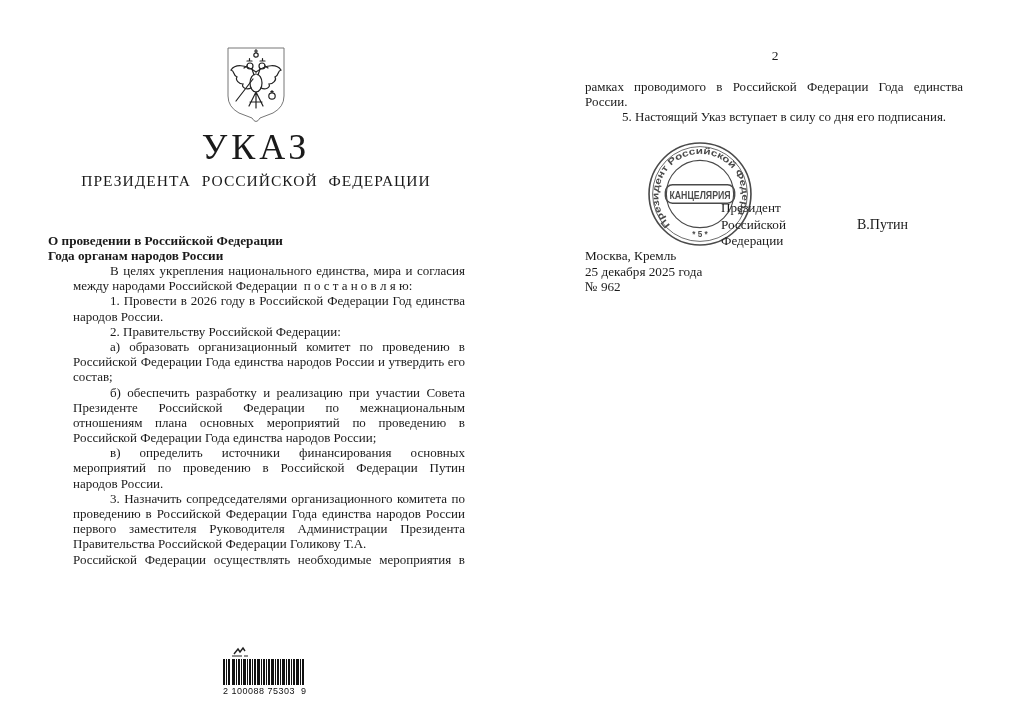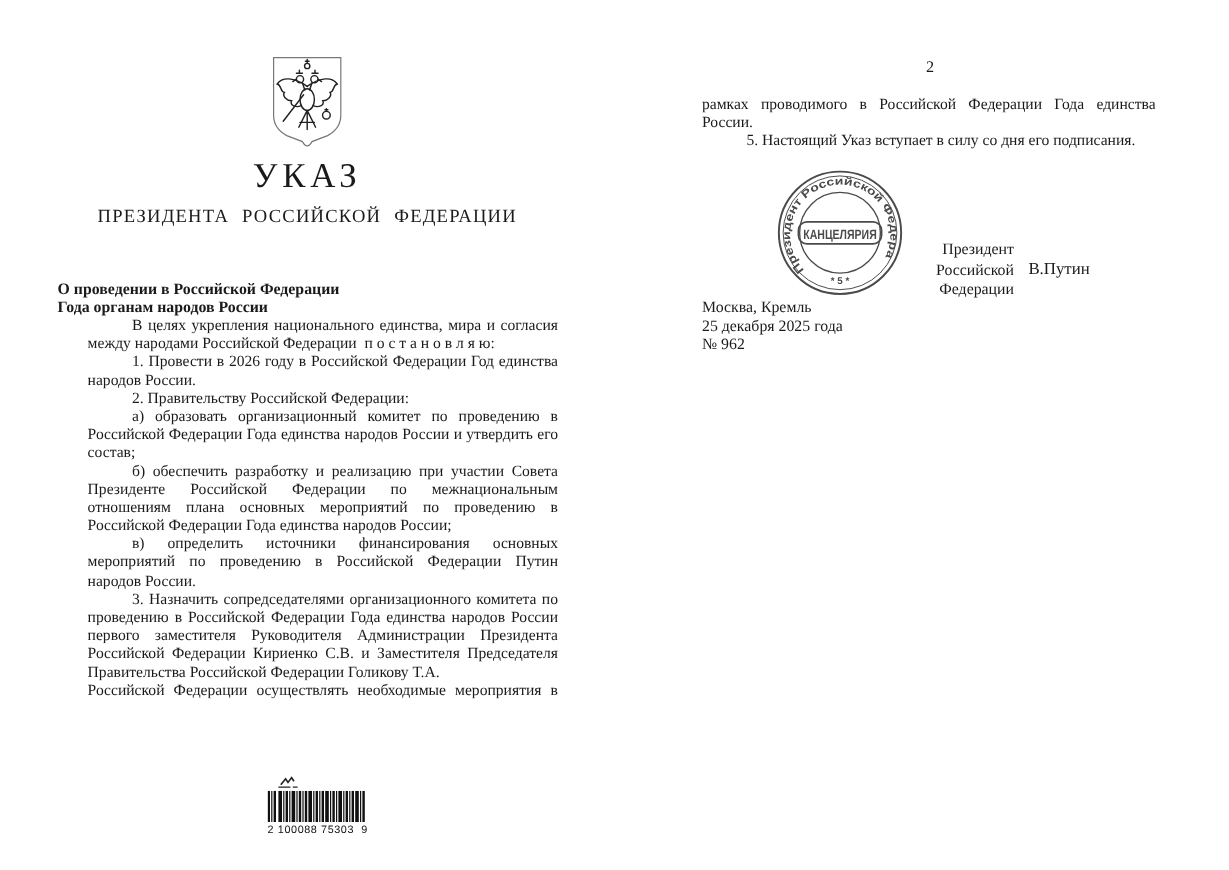--- a/index.html
+++ b/index.html
@@ -9,42 +9,42 @@
     position:relative;overflow:hidden;
   }
   .canvas{position:absolute;inset:0;background:#fff}
   .page{position:absolute;top:0;height:725px}
   .page1{left:73px;width:392px}
   .page2{left:585px;width:380px}
 
   
   .header-block{position:relative;left:-13px;text-align:center}
   .crest{display:block;margin:46px auto 0}
-  .decree-title{margin:8px 0 0;font-size:29px;line-height:30px;font-weight:normal;letter-spacing:4px}
+  .decree-title{margin:8px 0 0;font-size:36px;line-height:30px;font-weight:normal;letter-spacing:4px}
   .decree-subtitle{margin-top:9px;font-size:15.5px;line-height:19px;letter-spacing:1px;word-spacing:6px}
   .subject{position:relative;left:-25px;margin-top:44px;text-align:left;
            font-weight:bold;font-size:13.2px;line-height:14.5px}
 
   .body-text{}
   .line{font-size:13px;line-height:15.2px;height:15.2px;overflow:hidden;
         text-align:justify;text-align-last:justify}
   .line.last{text-align-last:left}
   .line.ind{text-indent:37px}
 
   
   .barcode-block{position:absolute;left:150px;top:646px;width:90px}
   .print-mark{display:block;margin-left:8px}
   .bars{display:block;margin-top:1px}
   .barcode-digits{font-family:"Liberation Sans",sans-serif;font-size:9px;letter-spacing:.5px;
                   white-space:pre;margin-top:1px;color:#111}
 
   
   .pagenum{position:absolute;top:48px;left:0;width:100%;text-align:center;font-size:13.5px}
   .body2{position:absolute;top:79px;left:0;width:378px}
-  .sig-block{position:absolute;left:136px;top:200px;width:124px;text-align:right;
+  .sig-block{position:absolute;left:136px;top:200px;width:124px;text-align:left;
              font-size:13.2px;line-height:16.5px}
   .sig-name{position:absolute;left:272px;top:217px;font-size:14px}
   .stamp{position:absolute;left:62px;top:141px;opacity:.85}
   .date-block{position:absolute;left:0;top:248px;font-size:13.2px;line-height:15.6px}
 </style>
 </head>
 <body>
 
 <div class="canvas">
 
@@ -93,21 +93,20 @@
       <div class="line j ind">б) обеспечить разработку и реализацию при участии Совета при</div>
       <div class="line j">Президенте Российской Федерации по межнациональным</div>
       <div class="line j">отношениям плана основных мероприятий по проведению в</div>
       <div class="line last">Российской Федерации Года единства народов России;</div>
       <div class="line j ind">в) определить источники финансирования основных</div>
       <div class="line j">мероприятий по проведению в Российской Федерации Путин единства</div>
       <div class="line last">народов России.</div>
       <div class="line j ind">3. Назначить сопредседателями организационного комитета по</div>
       <div class="line j">проведению в Российской Федерации Года единства народов России</div>
       <div class="line j">первого заместителя Руководителя Администрации Президента</div>
-      <div class="line j">Российской Федерации Кириенко С.В. и Заместителя Председателя</div>
       <div class="line last">Правительства Российской Федерации Голикову Т.А.</div>
       <div class="line j">Российской Федерации осуществлять необходимые мероприятия в</div>
     </div>
 
     <div class="barcode-block">
       <svg class="print-mark" width="20" height="12" viewBox="0 0 20 12" aria-hidden="true">
         <path d="M3,8 L7,3 L9,6 L12,2 L14,5" fill="none" stroke="#222" stroke-width="1.4"></path>
         <path d="M1,10 H11 M13,10 H17" stroke="#222" stroke-width="1"></path>
       </svg>
       <svg class="bars" width="82" height="26" viewBox="0 0 82 26" aria-hidden="true">

